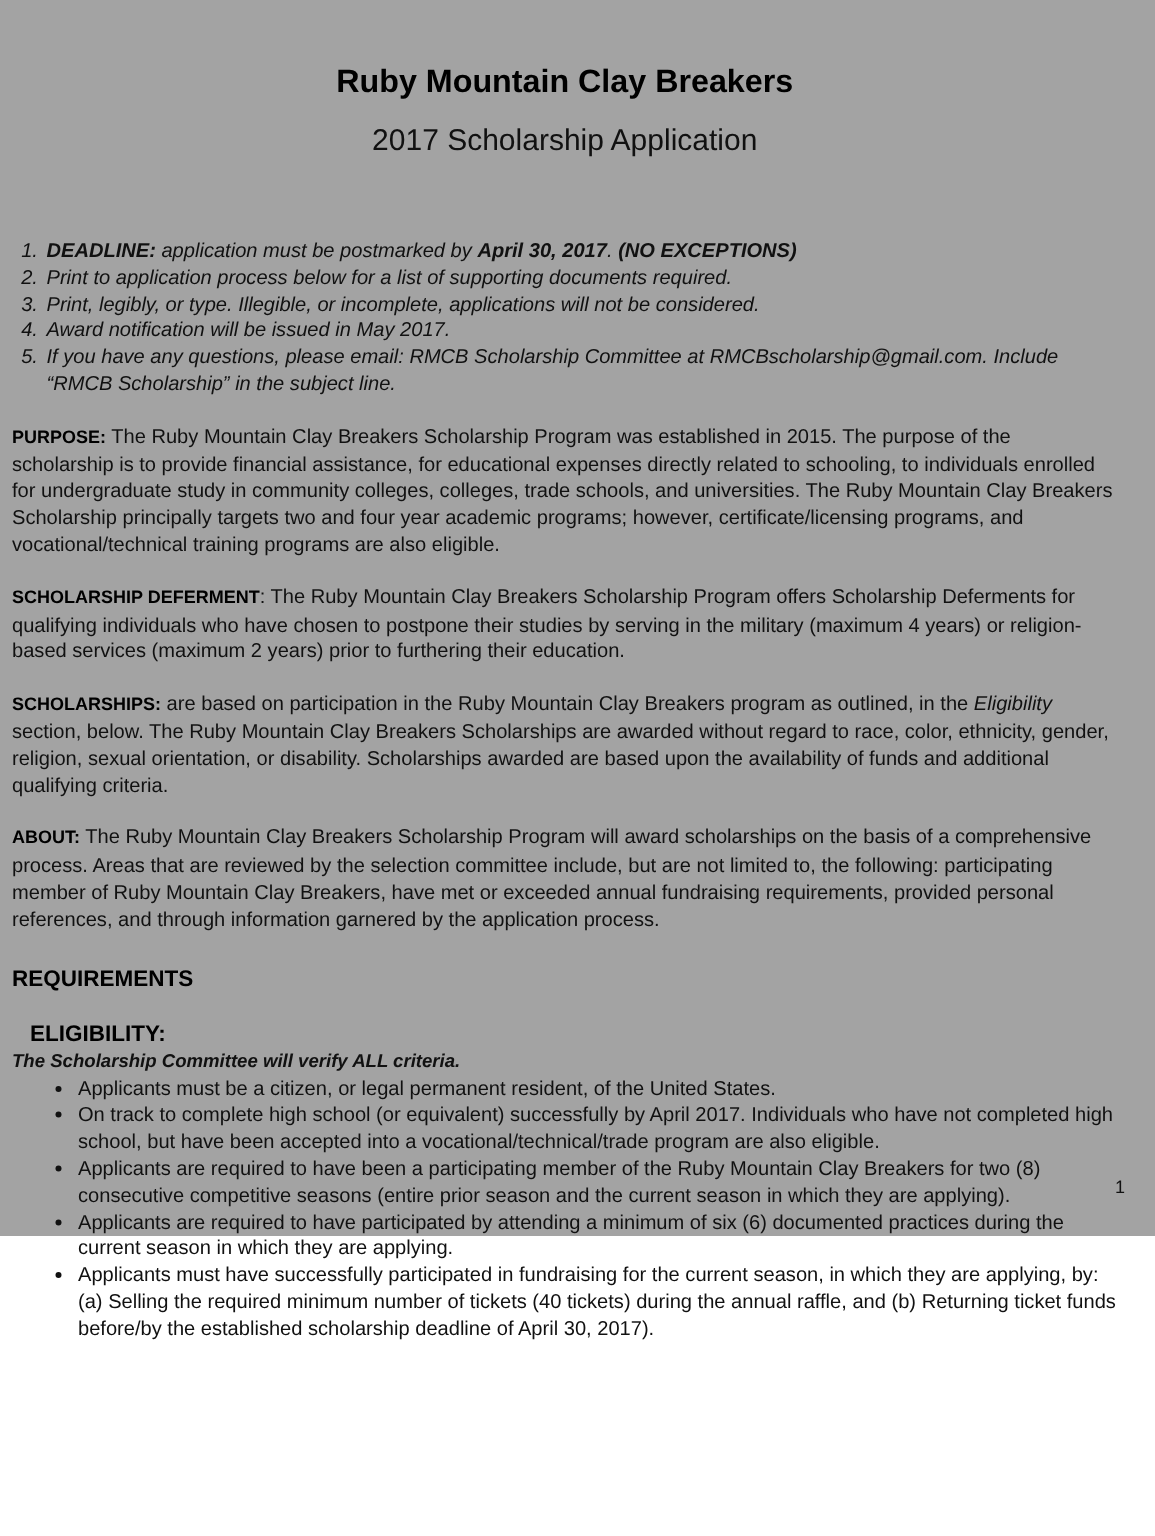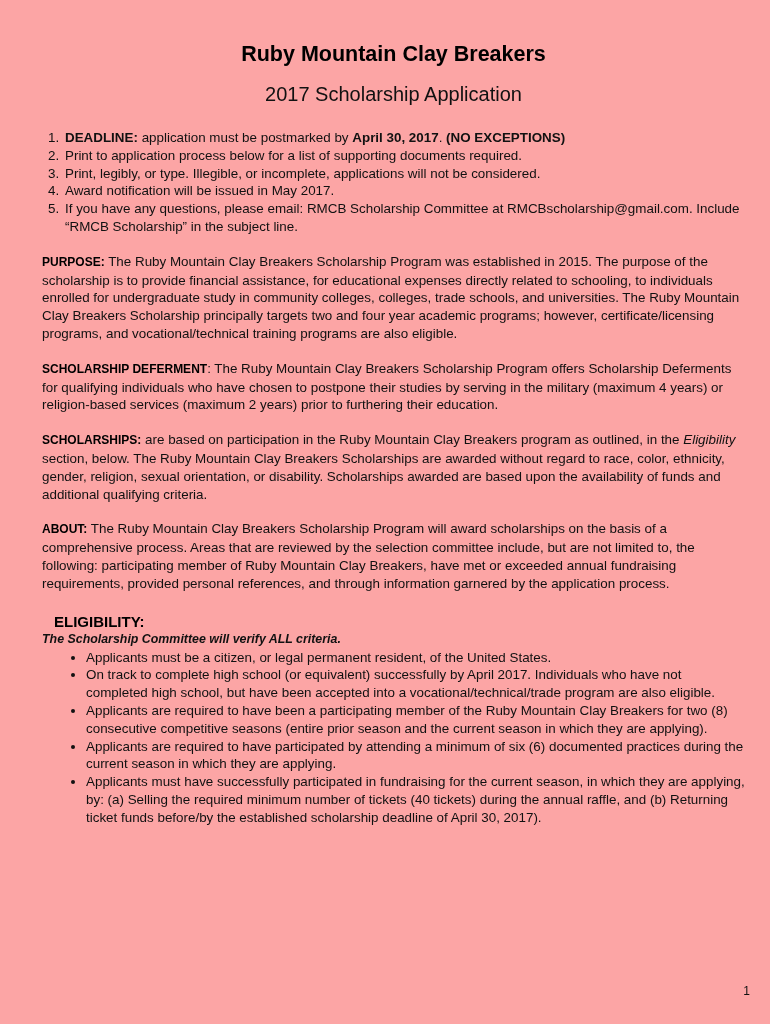--- a/index.html
+++ b/index.html
@@ -7,46 +7,47 @@
   body {
     width: 770px;
     height: 1024px;
     position: relative;
     overflow: hidden;
     font-family: "Liberation Sans", sans-serif;
     color: #111111;
   }
   .page {
     width: 770px;
-    height: 1024px;
-    background: #fca5a5;
-    padding: 42px 25px 0 42px;
+    height: 824px;
+    background: #a3a3a3;
+    padding: 42px 25px 0 8px;
     position: relative;
   }
   .doc-title {
     text-align: center;
     font-size: 21.5px;
     font-weight: 700;
     color: #000000;
   }
   .doc-subtitle {
     text-align: center;
     font-size: 20px;
     font-weight: 400;
     margin-top: 16px;
     color: #111111;
   }
   .body-text, .instructions li, .criteria li, .para {
     font-size: 13.4px;
     line-height: 17.8px;
   }
   ol.instructions {
-    margin-top: 23px;
+    margin-top: 52px;
     padding-left: 21px;
     list-style: decimal outside;
+    font-style: italic;
   }
   ol.instructions li { padding-left: 2px; }
   .para { margin-top: 17px; }
   .lead-label {
     font-weight: 700;
     font-size: 12px;
     color: #000000;
   }
   b.run-bold { font-weight: 700; }
   i.run-italic { font-style: italic; }
@@ -95,20 +96,21 @@
 
   <p class="para"><span class="lead-label">PURPOSE:</span><span> The Ruby Mountain Clay Breakers Scholarship Program was established in 2015. The purpose of the scholarship is to provide financial assistance, for educational expenses directly related to schooling, to individuals enrolled for undergraduate study in community colleges, colleges, trade schools, and universities. The Ruby Mountain Clay Breakers Scholarship principally targets two and four year academic programs; however, certificate/licensing programs, and vocational/technical training programs are also eligible.</span></p>
 
   <p class="para"><span class="lead-label">SCHOLARSHIP DEFERMENT</span><span>: The Ruby Mountain Clay Breakers Scholarship Program offers Scholarship Deferments for qualifying individuals who have chosen to postpone their studies by serving in the military (maximum 4 years) or religion-based services (maximum 2 years) prior to furthering their education.</span></p>
 
   <p class="para"><span class="lead-label">SCHOLARSHIPS:</span><span> are based on participation in the Ruby Mountain Clay Breakers program as outlined, in the </span><i class="run-italic">Eligibility</i><span> section, below. The Ruby Mountain Clay Breakers Scholarships are awarded without regard to race, color, ethnicity, gender, religion, sexual orientation, or disability. Scholarships awarded are based upon the availability of funds and additional qualifying criteria.</span></p>
 
   <p class="para"><span class="lead-label">ABOUT:</span><span> The Ruby Mountain Clay Breakers Scholarship Program will award scholarships on the basis of a comprehensive process. Areas that are reviewed by the selection committee include, but are not limited to, the following: participating member of Ruby Mountain Clay Breakers, have met or exceeded annual fundraising requirements, provided personal references, and through information garnered by the application process.</span></p>
 
 
+  <h3 class="section-heading heading-requirements">REQUIREMENTS</h3>
 
   <h3 class="section-heading heading-eligibility">ELIGIBILITY:</h3>
   <div class="eligibility-note">The Scholarship Committee will verify ALL criteria.</div>
 
   <ul class="criteria">
     <li>Applicants must be a citizen, or legal permanent resident, of the United States.</li>
     <li>On track to complete high school (or equivalent) successfully by April 2017.  Individuals who have not completed high school, but have been accepted into a vocational/technical/trade program are also eligible.</li>
     <li>Applicants are required to have been a participating member of the Ruby Mountain Clay Breakers for two (8) consecutive competitive seasons (entire prior season and the current season in which they are applying).</li>
     <li>Applicants are required to have participated by attending a minimum of six (6) documented practices during the current season in which they are applying.</li>
     <li>Applicants must have successfully participated in fundraising for the current season, in which they are applying, by: (a) Selling the required minimum number of tickets (40 tickets) during the annual raffle, and (b) Returning ticket funds before/by the established scholarship deadline of April 30, 2017).</li>

